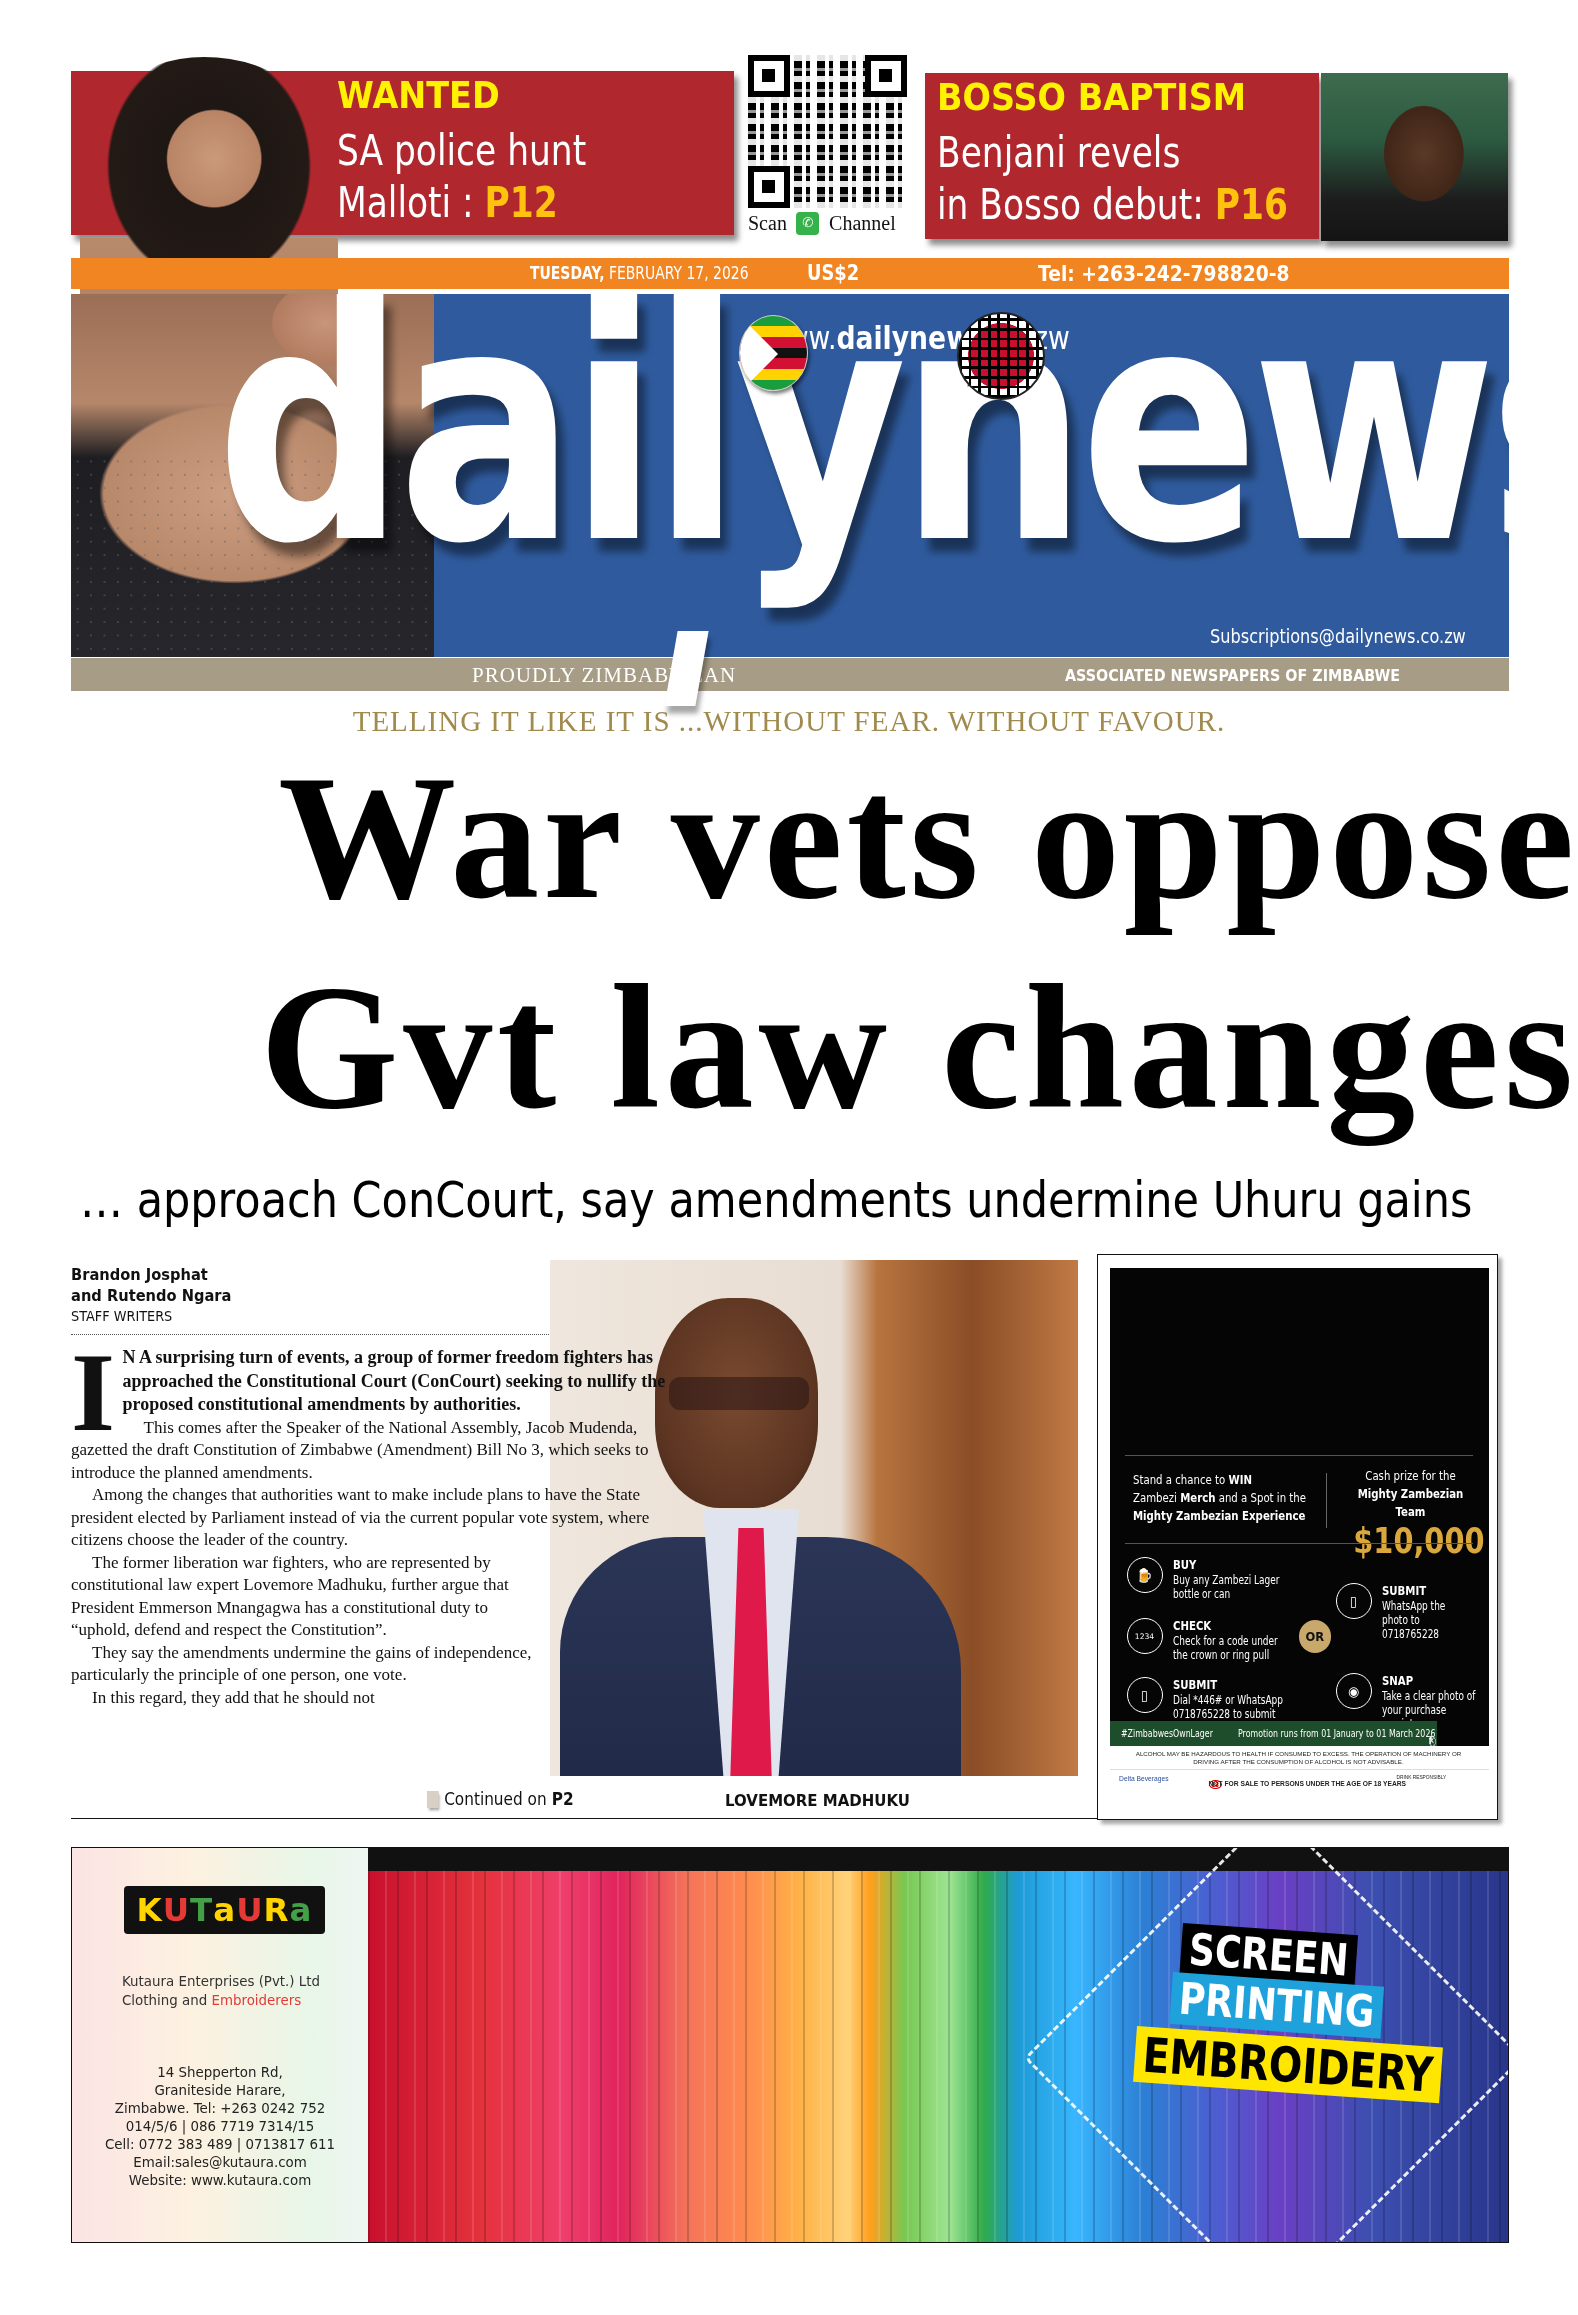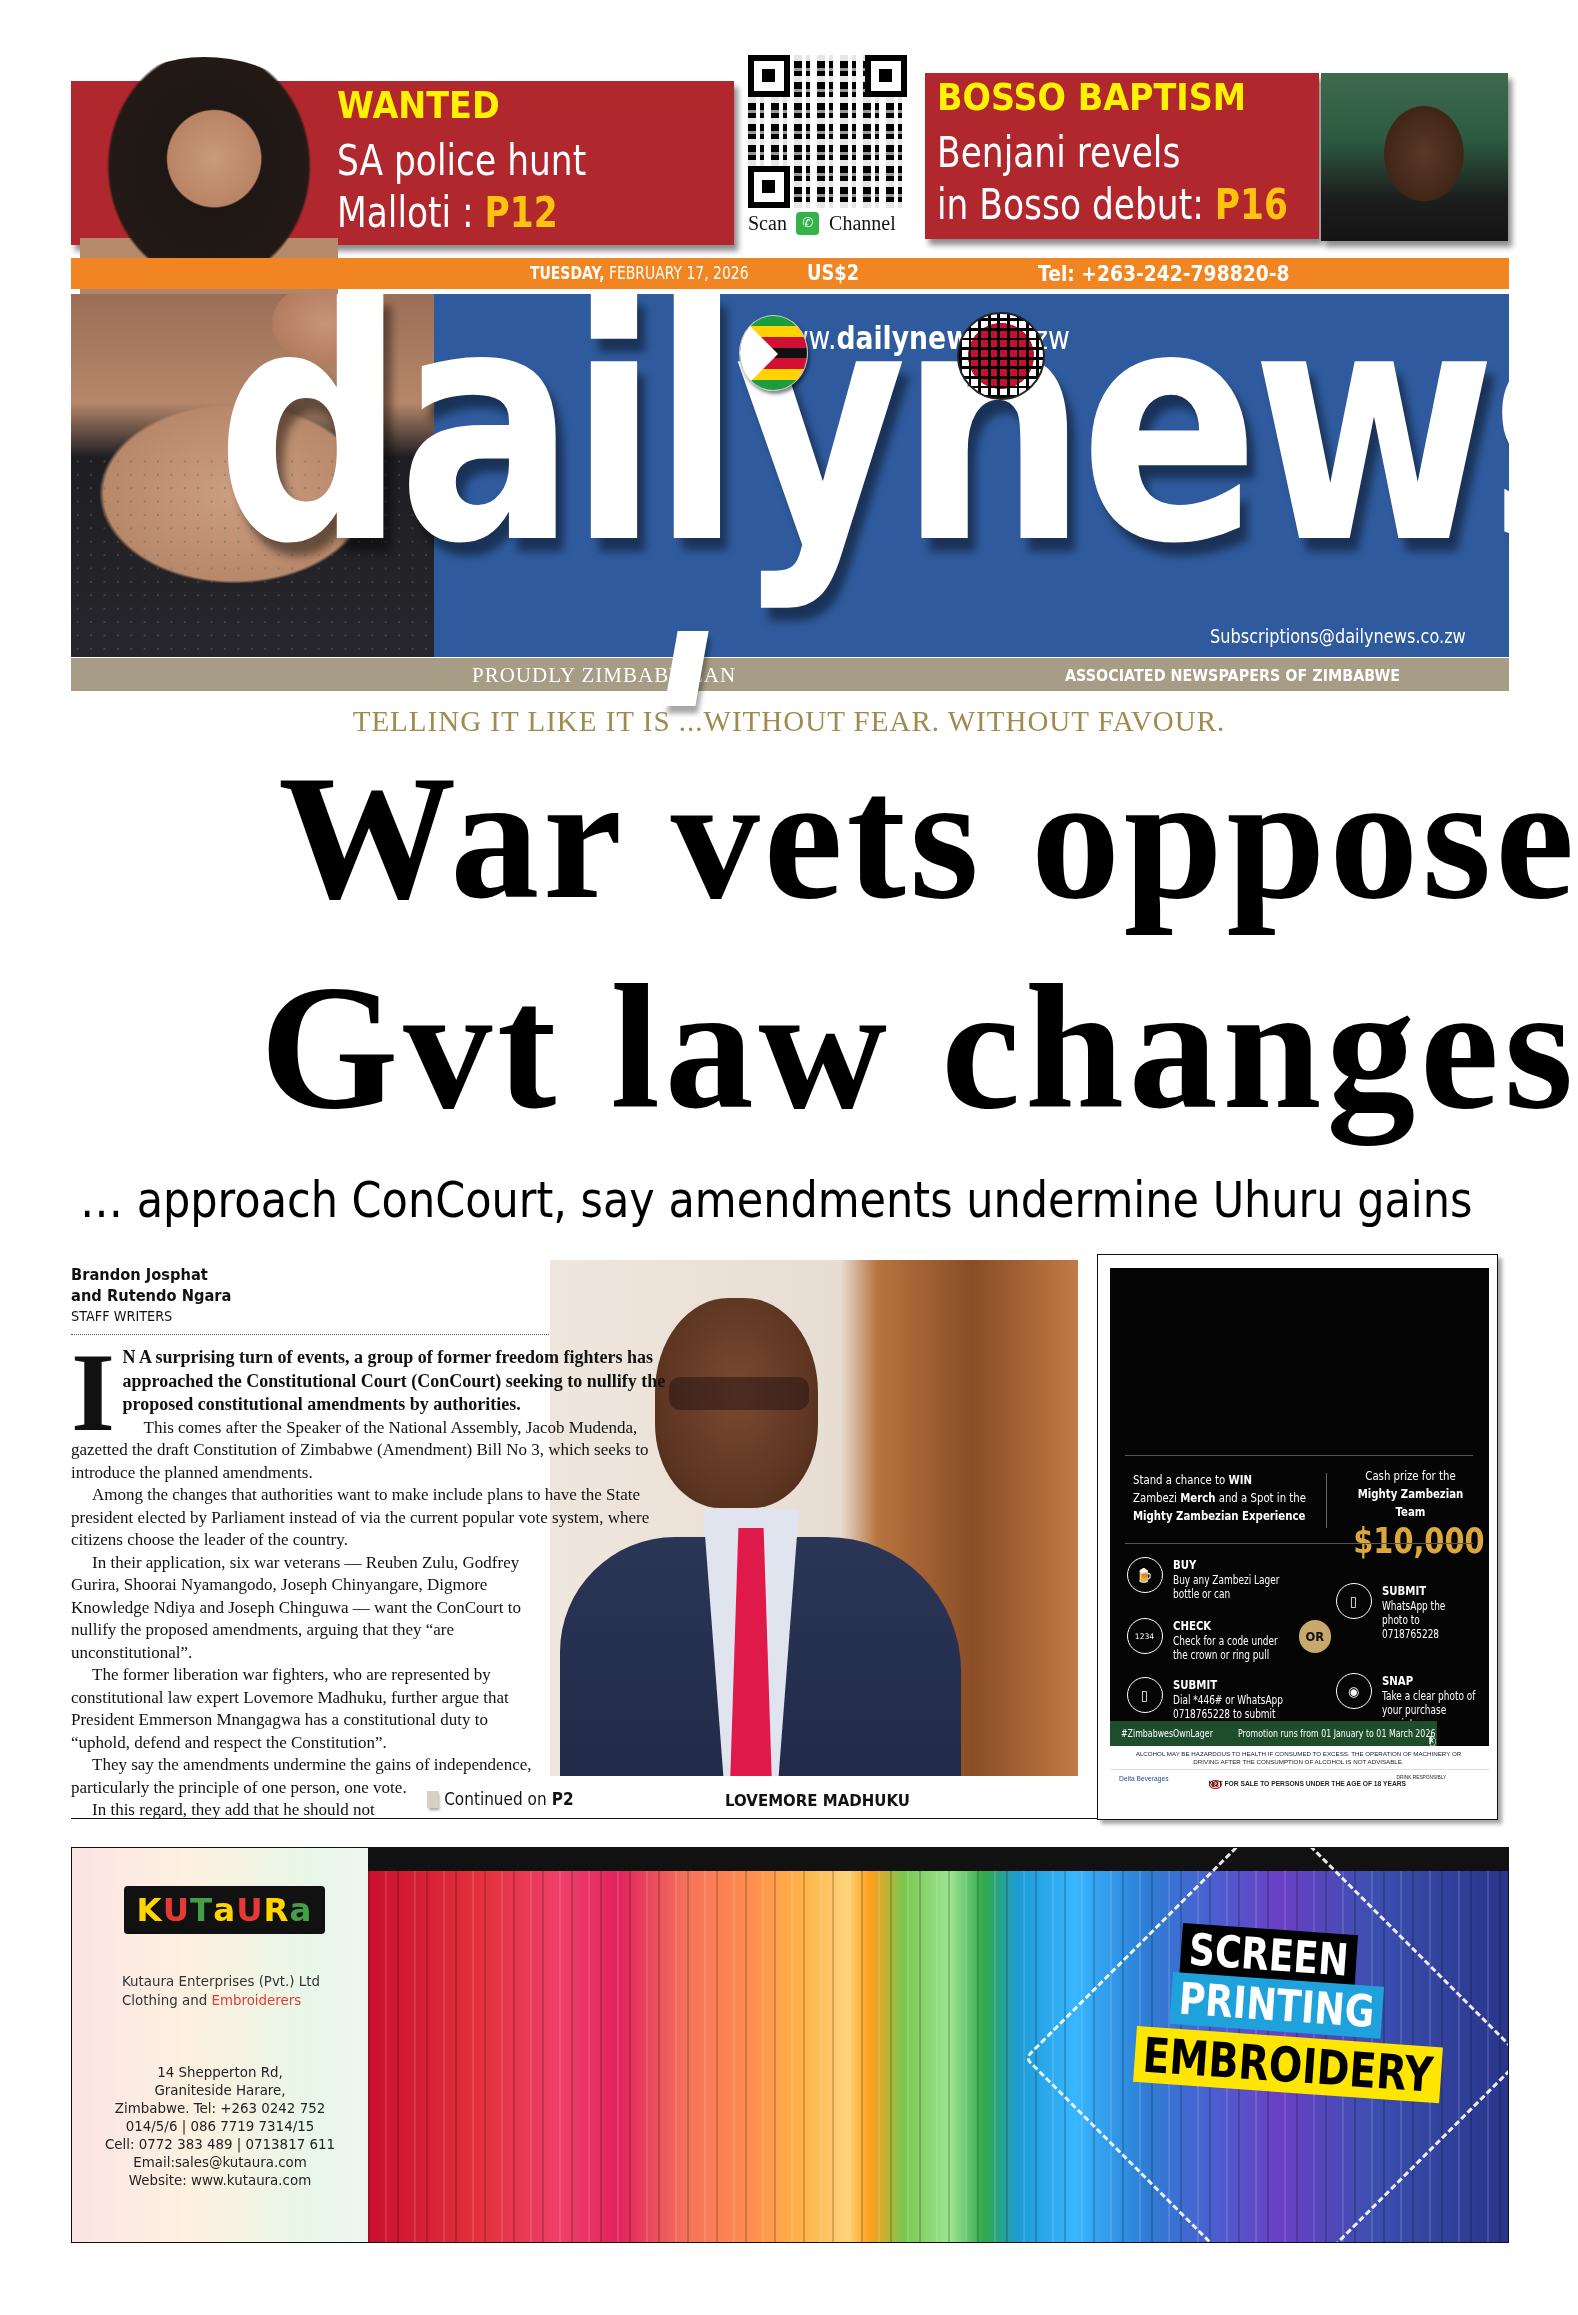--- a/index.html
+++ b/index.html
@@ -1,21 +1,21 @@
 <!DOCTYPE html>
 <html><head>
 <meta charset="utf-8">
 <style>
   * { box-sizing: border-box; margin: 0; padding: 0; }
   html, body { width: 1578px; height: 2315px; background: #ffffff; overflow: hidden; }
   body { position: relative; font-family: "Liberation Sans", sans-serif; color: #111; }
 
   
   .teaser { position: absolute; background: #b0272e; box-shadow: 3.8px 5.7px 5.7px rgba(0,0,0,0.45); }
-  .teaser-left { left: 71px; top: 71px; width: 663px; height: 164px; margin-top: 10px; }
+  .teaser-left { left: 71px; top: 71px; width: 663px; height: 164px; }
   .teaser-right { left: 925px; top: 73px; width: 394px; height: 166px; }
   .teaser .kicker { position: absolute; color: #fff200; font-family: "DejaVu Sans", sans-serif; font-weight: bold; font-size: 38px; letter-spacing: 0; transform: scaleX(0.88); transform-origin: left top; }
   .teaser .line { position: absolute; color: #ffffff; font-family: "DejaVu Sans", sans-serif; font-size: 42px; transform: scaleX(0.82); transform-origin: left top; white-space: nowrap; }
   .teaser .pg { color: #ffc20e; font-weight: bold; }
 
   .teaser-photo-left { position: absolute; left: 80px; top: 57px; width: 258px; height: 363px; border-radius: 48% 52% 10% 10% / 30% 30% 10% 10%;
     background: radial-gradient(ellipse 30% 22% at 52% 28%, #c99a7a 0%, #b98466 60%, transparent 62%),
                 radial-gradient(ellipse 55% 45% at 50% 30%, #1a1412 0%, #231a16 70%, transparent 72%),
                 linear-gradient(180deg, transparent 0%, transparent 50%, #b88a6c 50%, #a87a5e 100%); }
   .teaser-photo-right { position: absolute; left: 1321px; top: 73px; width: 187px; height: 168px; background:
@@ -224,21 +224,20 @@
     <div class="shirt"></div>
     <div class="tie"></div>
     <div class="head"></div>
     <div class="glasses"></div>
 </div>
 
 <div class="story">
   <p class="first"><span class="dropcap">I</span><span class="lede">N A surprising turn of events, a group of former freedom fighters has approached the Constitutional Court (ConCourt) seeking to nullify the proposed constitutional amendments by authorities.</span></p>
   <p>This comes after the Speaker of the National Assembly, Jacob Mudenda, gazetted the draft Constitution of Zimbabwe (Amendment) Bill No 3, which seeks to introduce the planned amendments.</p>
   <p>Among the changes that authorities want to make include plans to have the State president elected by Parliament instead of via the current popular vote system, where citizens choose the leader of the country.</p>
-  <p class="narrow">In their application, six war veterans — Reuben Zulu, Godfrey Gurira, Shoorai Nyamangodo, Joseph Chinyangare, Digmore Knowledge Ndiya and Joseph Chinguwa — want the ConCourt to nullify the proposed amendments, arguing that they “are unconstitutional”.</p>
   <p class="narrow" style="width:459px">The former liberation war fighters, who are  represented by constitutional law expert Lovemore Madhuku, further argue that President Emmerson Mnangagwa has a constitutional duty to “uphold, defend and respect the Constitution”.</p>
   <p class="narrow">They say the amendments undermine the gains of independence, particularly the principle of one person, one vote.</p>
   <p class="narrow" style="width:344px">In this regard, they add that he should not</p>
 </div>
 
 <div class="continued">
   <span class="marker"></span>
   <span>Continued on </span>
     <b>P2</b>
 </div>

